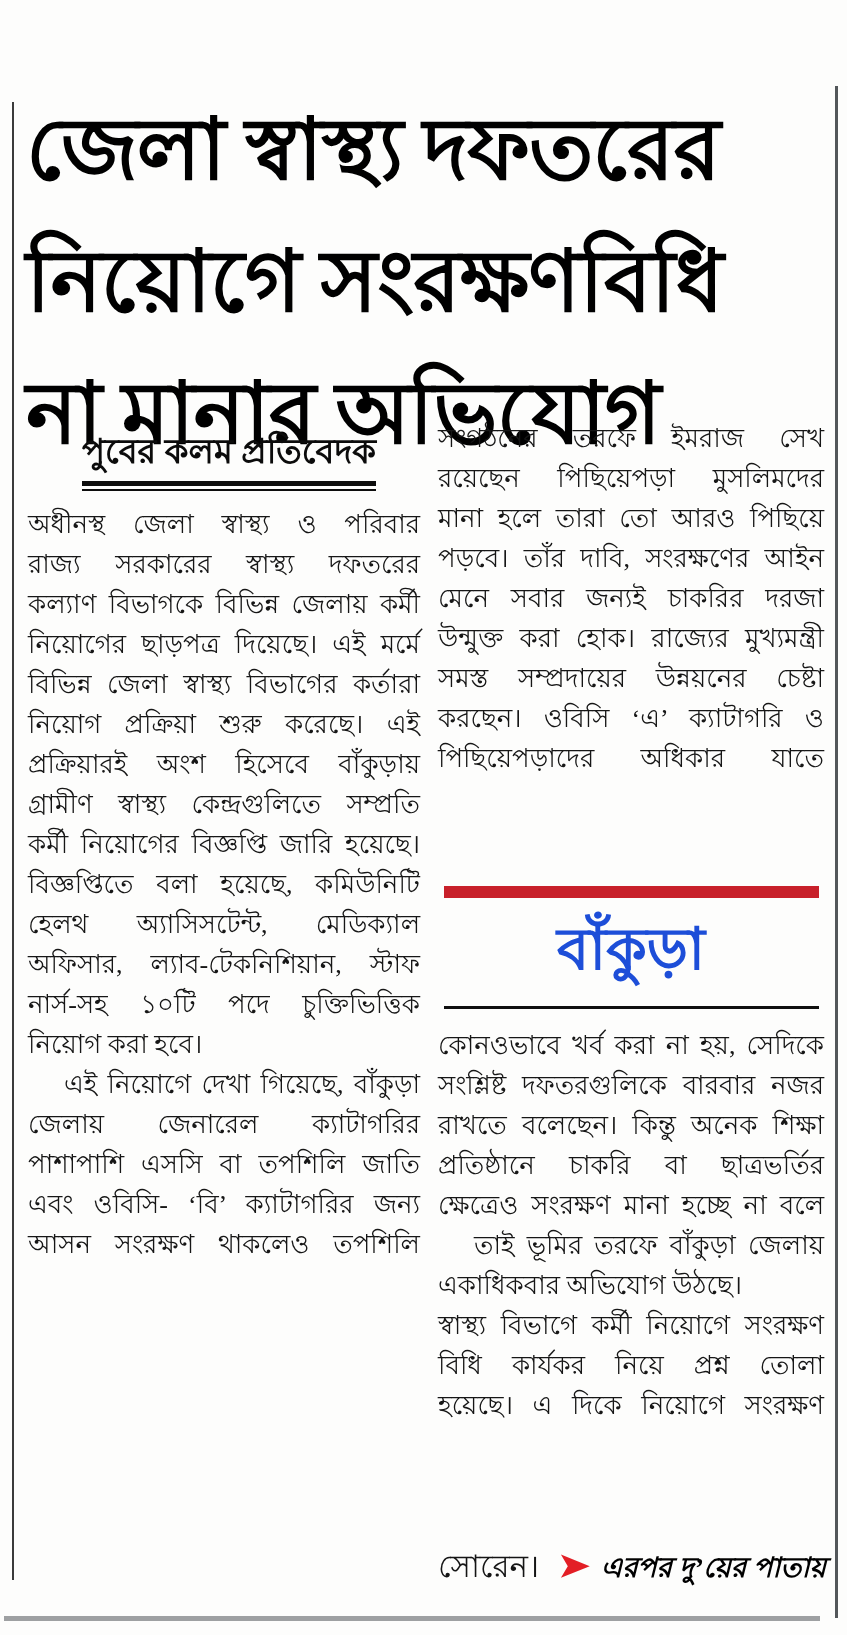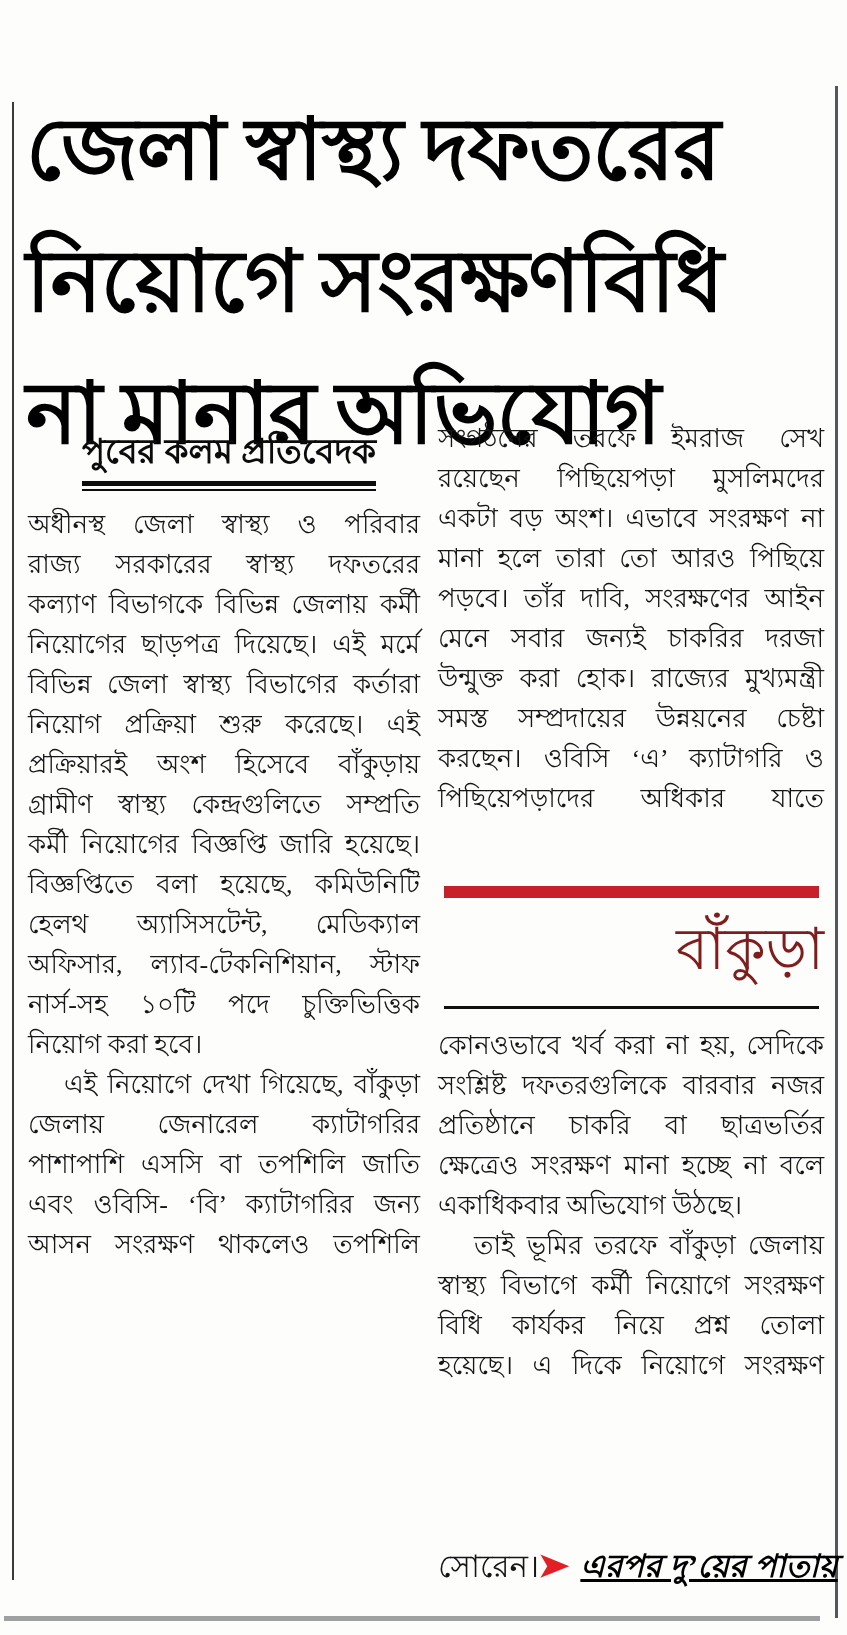--- a/index.html
+++ b/index.html
@@ -40,34 +40,34 @@
   .col-right-top{left:438px;top:419px;width:386px;}
   .col-right-bottom{left:438px;top:1026px;width:386px;}
   .line{text-align:justify;text-align-last:justify;white-space:normal;}
   .line.last{text-align-last:left;}
   .line.indent{text-indent:36px;}
 
   
   .section-bar{position:absolute;left:444px;top:886px;width:375px;height:12px;background:#c8202a;}
   .section-title{
     position:absolute;left:438px;top:900px;width:386px;height:100px;
-    text-align:right;font-size:58px;line-height:100px;font-weight:400;color:#7f1d1d;
+    text-align:center;font-size:58px;line-height:100px;font-weight:700;color:#1d4ed8;
   }
   .section-rule{position:absolute;left:444px;top:1006px;width:375px;height:3px;background:#101010;}
 
   
   .cont-line{
     position:absolute;left:438px;top:1546px;width:388px;height:42px;
     font-size:31px;line-height:40px;
     display:flex;align-items:baseline;justify-content:space-between;
   }
   .cont-lead{flex:0 0 auto;}
   .cont-group{flex:0 0 auto;display:flex;align-items:baseline;gap:10px;}
   .cont-arrow{color:#e31e25;font-size:34px;font-style:normal;transform:translateY(1px);}
-  .cont-text{font-weight:700;font-style:italic;font-size:32px;color:#000;text-decoration:underline;}
+  .cont-text{font-weight:700;font-style:italic;font-size:28px;color:#000;}
 </style>
 </head>
 <body>
 
 <div class="page">
 
   <div class="rule-left"></div>
   <div class="rule-right"></div>
 
   <h1 class="headline">
@@ -102,41 +102,41 @@
       <div class="line indent">এই নিয়োগে দেখা গিয়েছে, বাঁকুড়া</div>
       <div class="line">জেলায় জেনারেল ক্যাটাগরির</div>
       <div class="line">পাশাপাশি এসসি বা তপশিলি জাতি</div>
       <div class="line">এবং ওবিসি- ‘বি’ ক্যাটাগরির জন্য</div>
       <div class="line">আসন সংরক্ষণ থাকলেও তপশিলি</div>
     </div>
 
   <div class="col col-right-top">
       <div class="line">সংগঠনের তরফে ইমরাজ সেখ</div>
       <div class="line">রয়েছেন পিছিয়েপড়া মুসলিমদের</div>
-      <div class="line">একটা বড় অংশ। এভাবে সংরক্ষণ না</div>
       <div class="line">মানা হলে তারা তো আরও পিছিয়ে</div>
       <div class="line">পড়বে। তাঁর দাবি, সংরক্ষণের আইন</div>
       <div class="line">মেনে সবার জন্যই চাকরির দরজা</div>
       <div class="line">উন্মুক্ত করা হোক। রাজ্যের মুখ্যমন্ত্রী</div>
       <div class="line">সমস্ত সম্প্রদায়ের উন্নয়নের চেষ্টা</div>
       <div class="line">করছেন। ওবিসি ‘এ’ ক্যাটাগরি ও</div>
       <div class="line">পিছিয়েপড়াদের অধিকার যাতে</div>
     </div>
 
   <div class="section-bar"></div>
   <div class="section-title">বাঁকুড়া</div>
   <div class="section-rule"></div>
 
   <div class="col col-right-bottom">
       <div class="line">কোনওভাবে খর্ব করা না হয়, সেদিকে</div>
       <div class="line">সংশ্লিষ্ট দফতরগুলিকে বারবার নজর</div>
+      <div class="line">রাখতে বলেছেন। কিন্তু অনেক শিক্ষা</div>
       <div class="line">প্রতিষ্ঠানে চাকরি বা ছাত্রভর্তির</div>
       <div class="line">ক্ষেত্রেও সংরক্ষণ মানা হচ্ছে না বলে</div>
+      <div class="line indent">তাই ভূমির তরফে বাঁকুড়া জেলায়</div>
       <div class="line last">একাধিকবার অভিযোগ উঠছে।</div>
-      <div class="line indent">তাই ভূমির তরফে বাঁকুড়া জেলায়</div>
       <div class="line">স্বাস্থ্য বিভাগে কর্মী নিয়োগে সংরক্ষণ</div>
       <div class="line">বিধি কার্যকর নিয়ে প্রশ্ন তোলা</div>
       <div class="line">হয়েছে। এ দিকে নিয়োগে সংরক্ষণ</div>
     </div>
 
   <div class="cont-line">
     <span class="cont-lead">সোরেন।</span>
     <span class="cont-group">
       <span class="cont-arrow">➤</span>
       <span class="cont-text">এরপর দু’য়ের পাতায়</span>

